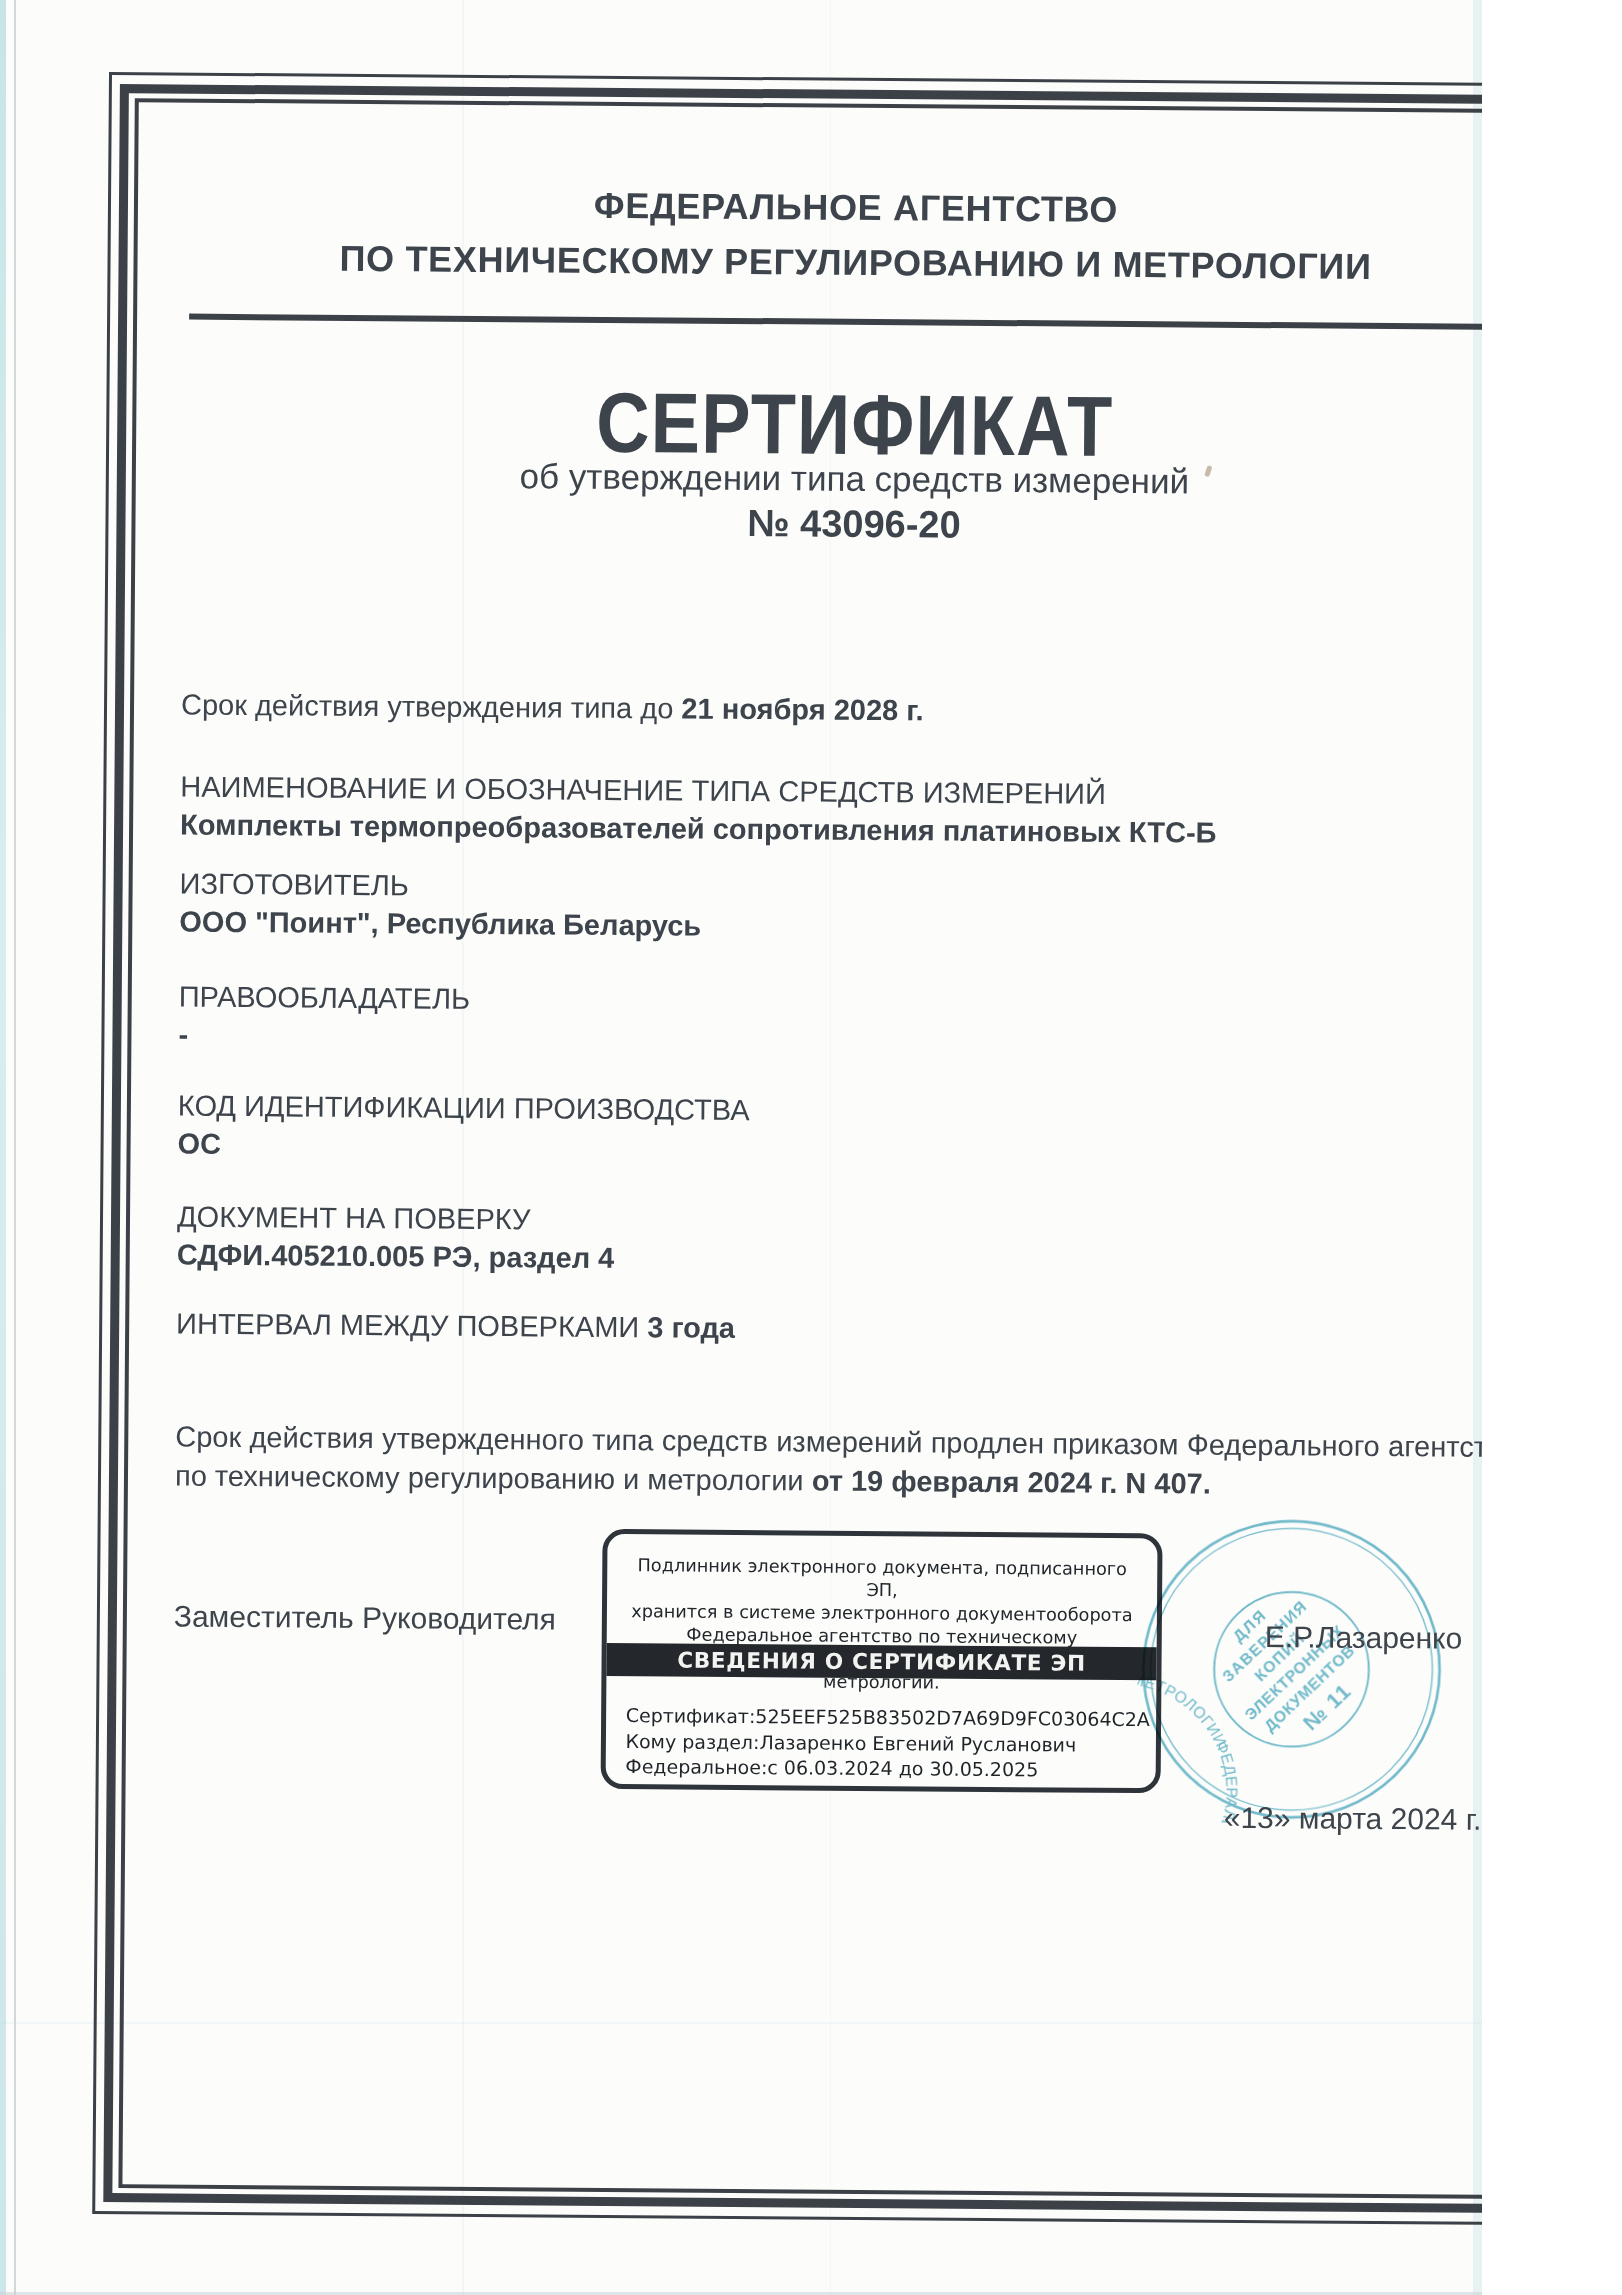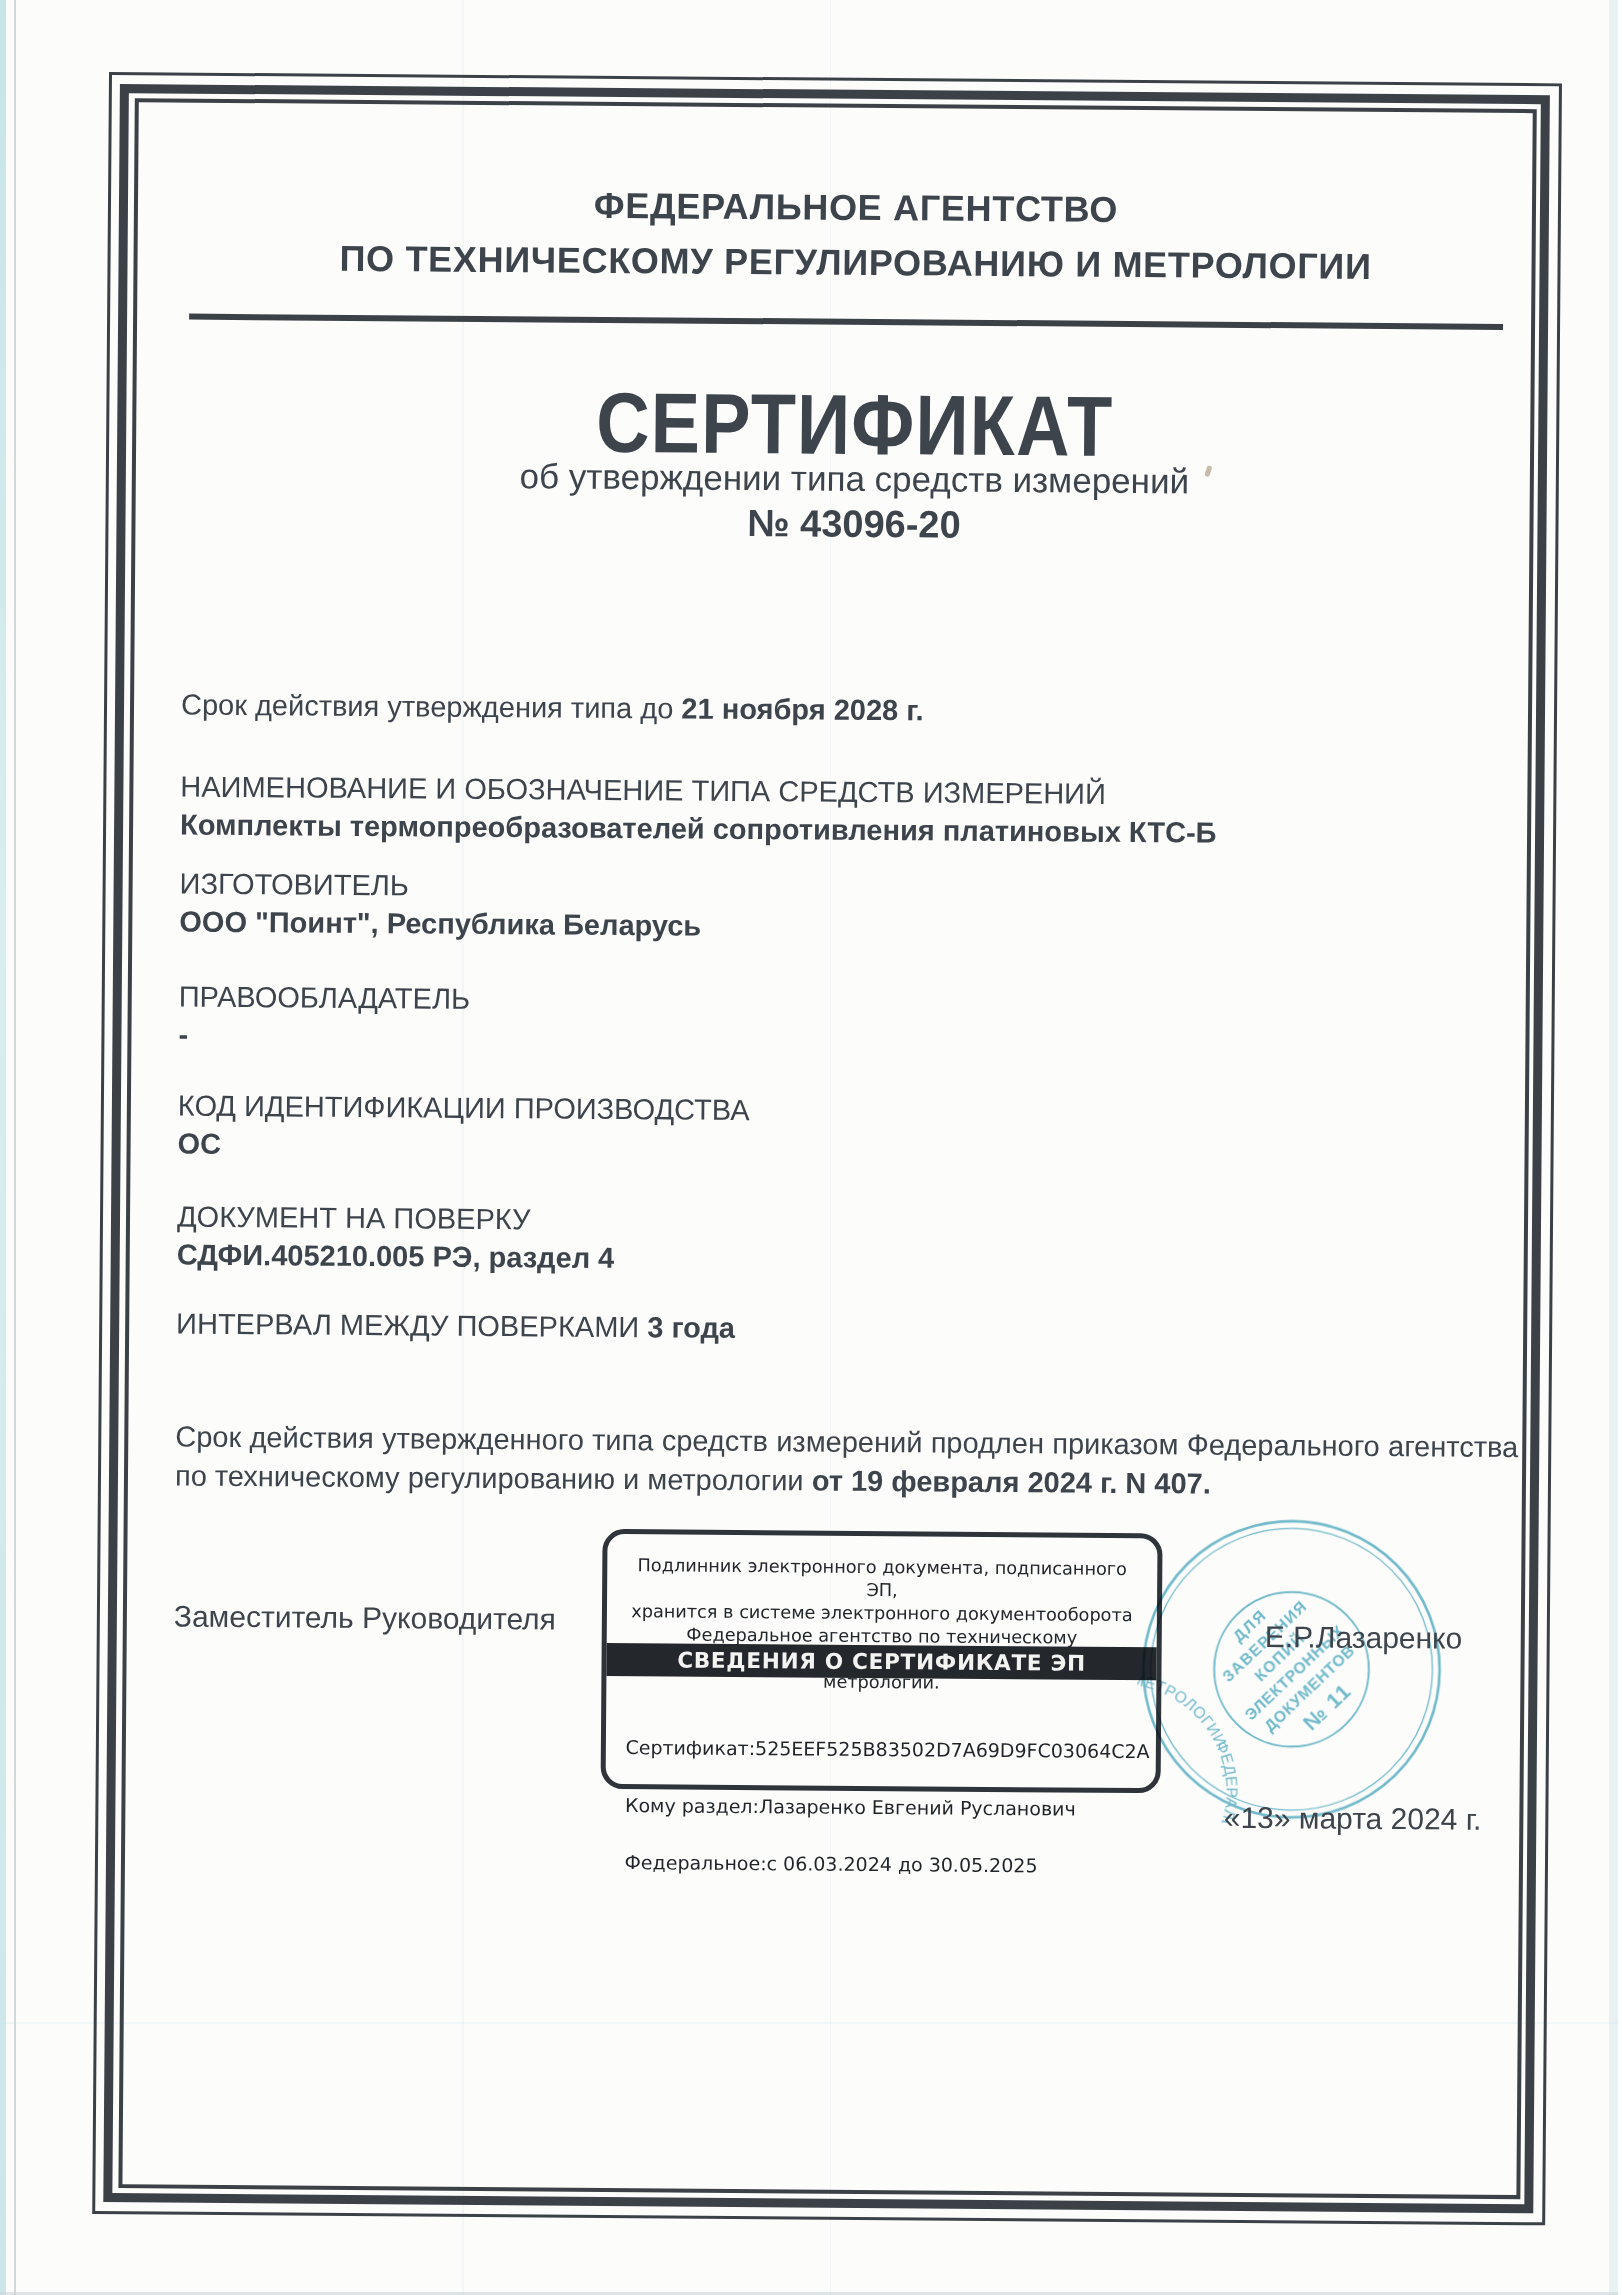--- a/index.html
+++ b/index.html
@@ -1,16 +1,16 @@
 <!DOCTYPE html>
 <html style="font-size:10.5px"><head>
 <meta charset="utf-8">
 <style>
   html,body{margin:0;padding:0;background:#ffffff;}
-  #page{position:relative;width:1618px;height:2295px;background:#fcfcfa;overflow:hidden;
+  #page{position:relative;width:1482px;height:2295px;background:#fcfcfa;overflow:hidden;
         font-family:"Liberation Sans",sans-serif;color:#3d444c;}
   
   .edge-strip-left{position:absolute;left:0;top:0;width:5.9px;height:100%;
     background:linear-gradient(180deg,#bfe0e4,#d2eaec 40%,#c4e2e6);opacity:.85;}
   .edge-line-left{position:absolute;left:14.4px;top:0;width:1.3px;height:100%;background:#c9cdd0;opacity:.8;}
   .edge-strip-right{position:absolute;right:0;top:0;width:9.2px;height:100%;background:#dfeef0;opacity:.7;}
   .edge-strip-bottom{position:absolute;left:0;bottom:0;width:100%;height:3.3px;background:#ccd4d8;opacity:.6;}
   .streak-v1{position:absolute;left:462px;top:0;width:2px;height:100%;background:#bcd8e4;opacity:.14;}
   .streak-v2{position:absolute;left:830px;top:0;width:1.3px;height:100%;background:#bcd8e4;opacity:.12;}
   .streak-h1{position:absolute;left:0;top:2022px;width:100%;height:2px;background:#bcd8e4;opacity:.16;}
@@ -44,21 +44,21 @@
   
   .esign{position:absolute;left:614px;top:1525px;width:550px;height:250px;
     border:5.9px solid #2f343a;border-radius:22px;z-index:3;background:rgba(252,252,250,.25);}
   .esign-text{padding:19.6px 19.6px 0;text-align:center;font-family:"DejaVu Sans",sans-serif;
     font-size:17.7px;line-height:23px;color:#22272c;}
   .esign-bar{position:absolute;left:0;top:109px;width:100%;height:33px;background:#24282c;
     color:#f3f3f1;font-family:"DejaVu Sans",sans-serif;font-weight:bold;font-size:21.6px;
     line-height:33px;text-align:center;letter-spacing:0.7px;}
   .esign-rows{position:absolute;left:19.6px;top:169px;font-family:"DejaVu Sans",sans-serif;
     font-size:19px;line-height:25.5px;color:#1f2429;white-space:nowrap;}
-  .esign-rows .lbl{display:inline-block;min-width:116px;margin-top:32px;}
+  .esign-rows .lbl{display:inline-block;min-width:116px;}
   
   .seal{position:absolute;left:1150px;top:1506px;width:308px;height:308px;z-index:4;
     opacity:.85;mix-blend-mode:multiply;filter:blur(0.3px);}
 </style>
 </head>
 <body>
 
 <div id="page">
 
   <div class="edge-strip-left"></div>

